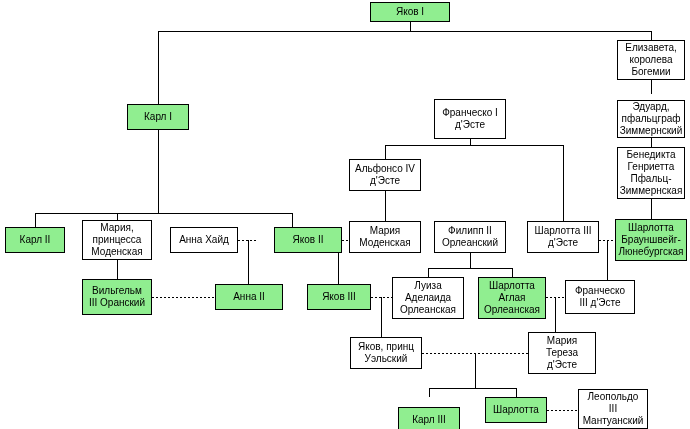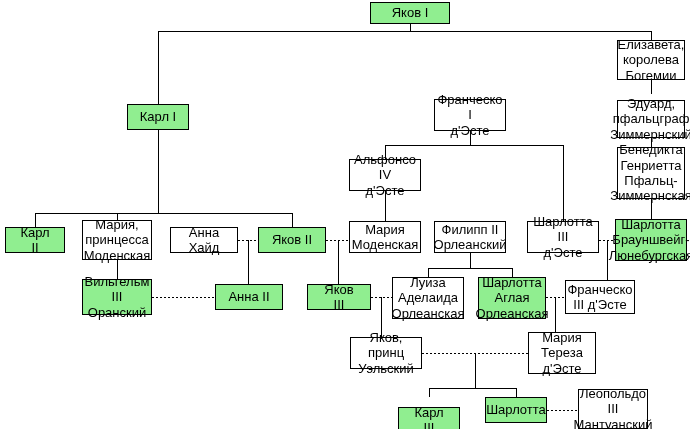--- a/index.html
+++ b/index.html
@@ -5,22 +5,22 @@
   * { margin:0; padding:0; box-sizing:border-box; }
   html,body { background:#fff; }
   body { font-family:"Liberation Sans", sans-serif; }
   .stage {
     position:relative; width:690px; height:429px; background:#fff; overflow:hidden;
   }
   .stage svg { position:absolute; left:0; top:0; }
   .node {
     position:absolute; border:1px solid #000; background:#fff;
     display:flex; align-items:center; justify-content:center;
-    text-align:center; font-size:13px; line-height:1.18;
-    white-space:pre-line; color:#000; padding:10px;
+    text-align:center; font-size:10px; line-height:1.18;
+    white-space:pre-line; color:#000; padding:4px;
   }
   .node.hl { background: var(--hl, #90EE90); }
 </style>
 </head>
 <body>
 
 <div class="stage">
 
   <svg width="690" height="429" viewBox="0 0 690 429">
     <g stroke="#000" stroke-width="1" fill="none" shape-rendering="crispEdges">
@@ -56,37 +56,37 @@
       <line x1="422" y1="353" x2="528" y2="353"></line>
       <line x1="547" y1="410" x2="578" y2="410"></line>
     </g>
   </svg>
 
   <div class="node hl" style="left:370px;top:2px;width:80px;height:20px">Яков I</div>
   <div class="node" style="left:617px;top:40px;width:68px;height:40px">Елизавета,
 королева
 Богемии</div>
   <div class="node hl" style="left:127px;top:104px;width:62px;height:26px">Карл I</div>
-  <div class="node" style="left:434px;top:99px;width:72px;height:32px">Франческо I
+  <div class="node" style="left:434px;top:99px;width:72px;height:40px">Франческо I
 д'Эсте</div>
   <div class="node" style="left:617px;top:100px;width:68px;height:38px">Эдуард,
 пфальцграф
 Зиммернский</div>
   <div class="node" style="left:349px;top:159px;width:72px;height:32px">Альфонсо IV
 д'Эсте</div>
   <div class="node hl" style="left:5px;top:227px;width:60px;height:26px">Карл II</div>
   <div class="node" style="left:617px;top:147px;width:68px;height:52px">Бенедикта
 Генриетта
 Пфальц-
 Зиммернская</div>
   <div class="node" style="left:82px;top:220px;width:70px;height:40px">Мария,
 принцесса
 Моденская</div>
   <div class="node" style="left:170px;top:227px;width:68px;height:26px">Анна Хайд</div>
-  <div class="node hl" style="left:258px;top:227px;width:68px;height:26px">Яков II</div>
+  <div class="node hl" style="left:274px;top:227px;width:68px;height:26px">Яков II</div>
   <div class="node" style="left:349px;top:221px;width:72px;height:32px">Мария
 Моденская</div>
   <div class="node" style="left:434px;top:221px;width:72px;height:32px">Филипп II
 Орлеанский</div>
   <div class="node" style="left:527px;top:221px;width:72px;height:32px">Шарлотта III
 д'Эсте</div>
   <div class="node hl" style="left:615px;top:219px;width:72px;height:42px">Шарлотта
 Брауншвейг-
 Люнебургская</div>
   <div class="node hl" style="left:82px;top:279px;width:70px;height:36px">Вильгельм

